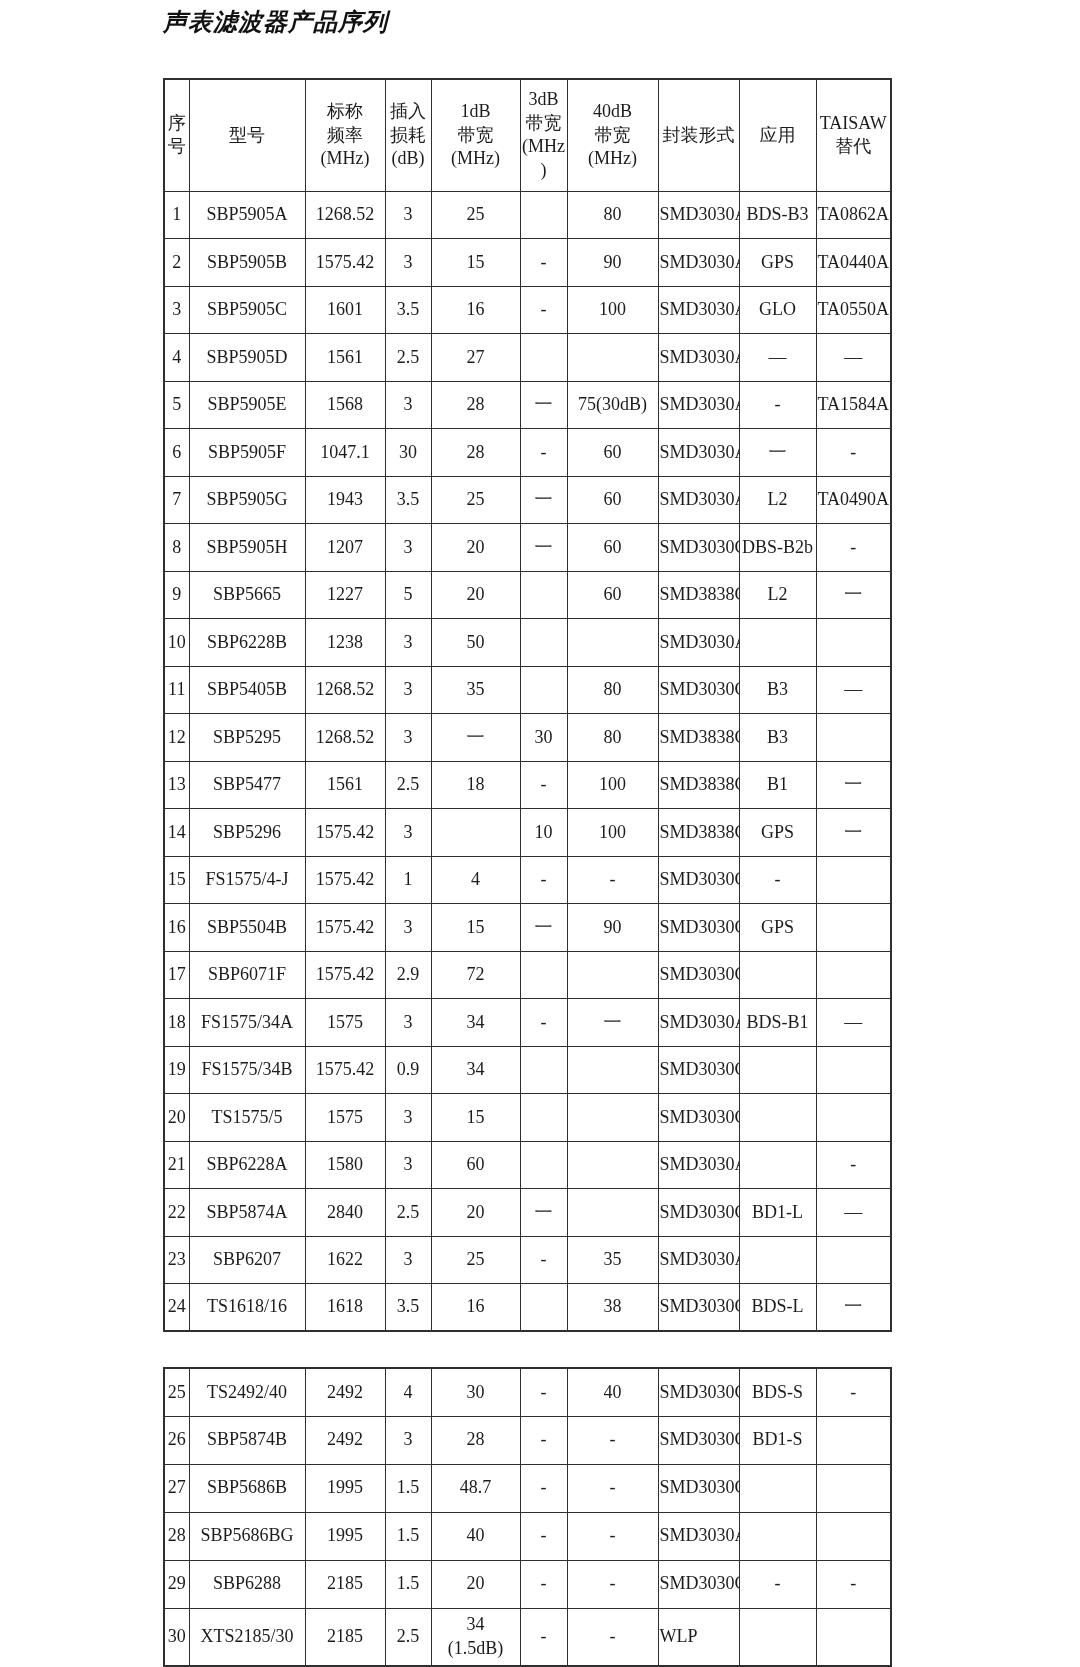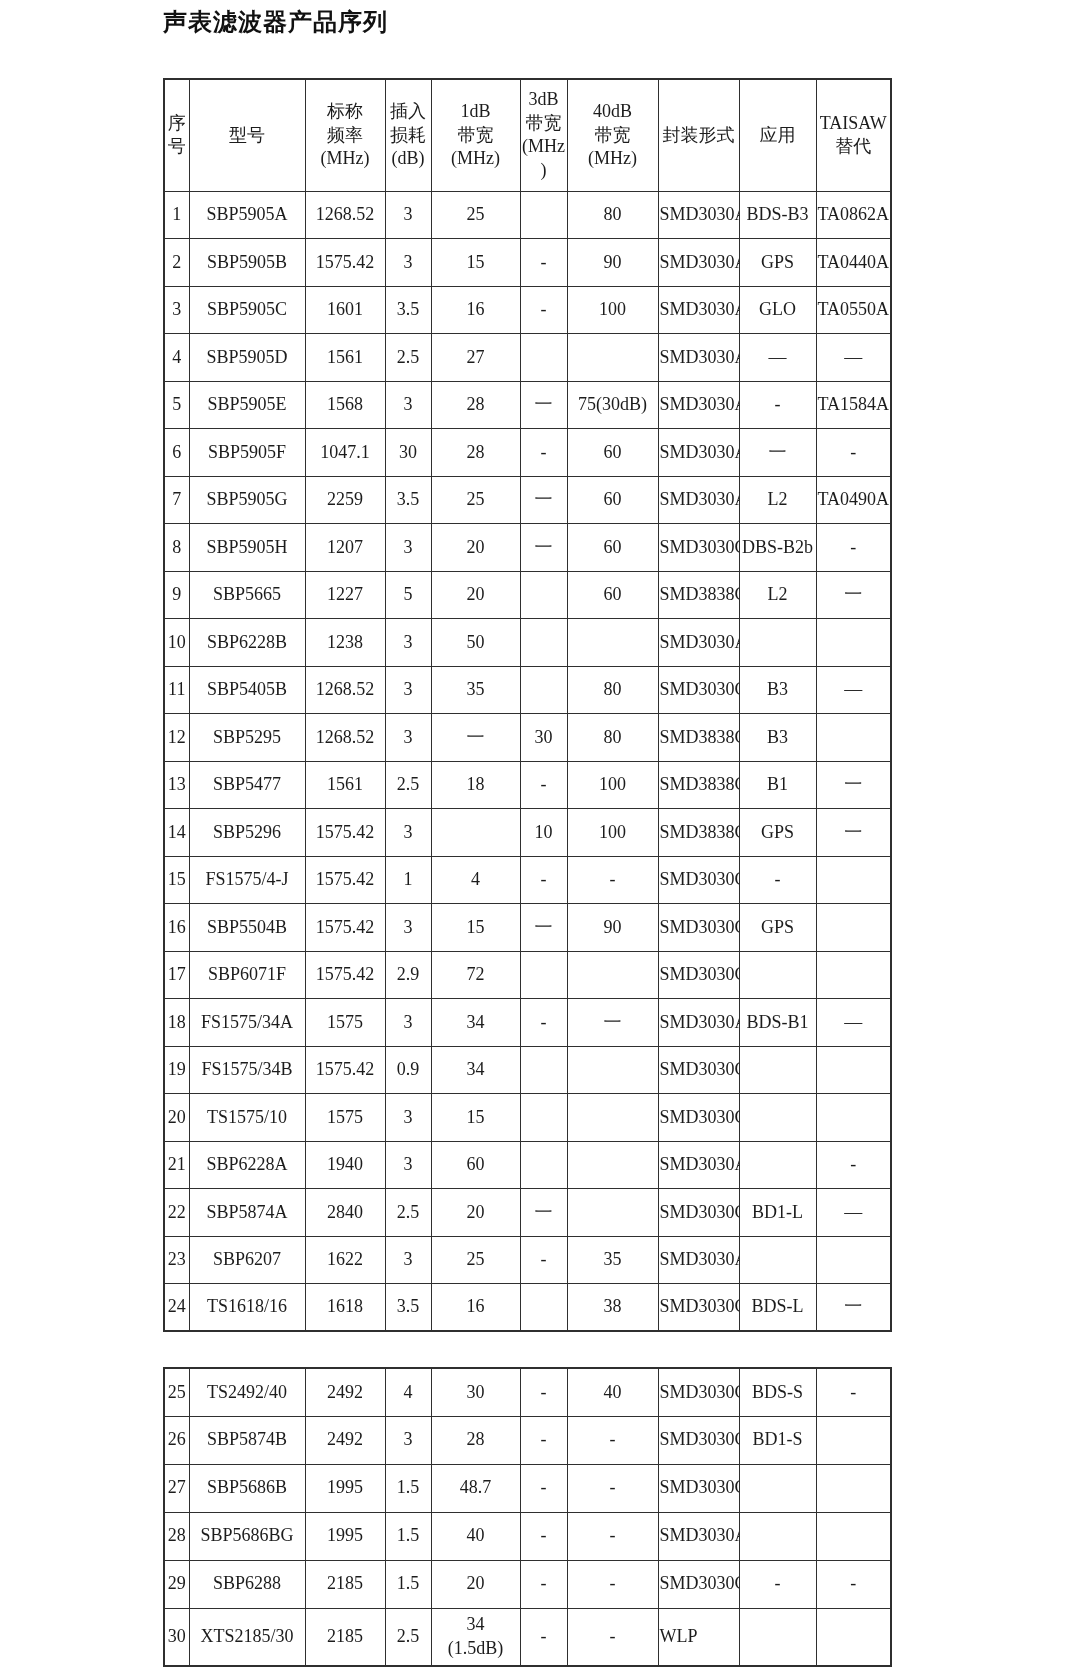--- a/index.html
+++ b/index.html
@@ -5,21 +5,21 @@
   html,body{margin:0;padding:0;}
   body{
     width:1080px;height:1667px;overflow:hidden;
     background:#ffffff;color:#1c1c1c;
     font-family:"Liberation Serif","DejaVu Serif",serif;
   }
   .page{position:relative;padding:6px 0 0 163px;width:900px;}
   .doc-title{
     font-family:"Liberation Sans","DejaVu Sans",sans-serif;
     font-size:24px;font-weight:700;color:#111;
-    margin:0 0 40px 0;line-height:32px;letter-spacing:1px;
+    margin:0 0 40px 0;line-height:32px;letter-spacing:1px;font-style:italic;
   }
   table.product-table{
     border-collapse:collapse;table-layout:fixed;
     width:727px;
     border:2px solid #2f2f2f;
   }
   table.product-table th,
   table.product-table td{
     border:1px solid #2f2f2f;
     padding:0 1px;
@@ -161,21 +161,21 @@
           <td class="c4">28</td>
           <td class="c5">-</td>
           <td class="c6">60</td>
           <td class="c7">SMD3030A</td>
           <td class="c8">一</td>
           <td class="c9">-</td>
         </tr>
         <tr>
           <td class="c0">7</td>
           <td class="c1">SBP5905G</td>
-          <td class="c2">2259</td>
+          <td class="c2">1943</td>
           <td class="c3">3.5</td>
           <td class="c4">25</td>
           <td class="c5">一</td>
           <td class="c6">60</td>
           <td class="c7">SMD3030A</td>
           <td class="c8">L2</td>
           <td class="c9">TA0490A</td>
         </tr>
         <tr>
           <td class="c0">8</td>
@@ -316,34 +316,34 @@
           <td class="c3">0.9</td>
           <td class="c4">34</td>
           <td class="c5"></td>
           <td class="c6"></td>
           <td class="c7">SMD3030C</td>
           <td class="c8"></td>
           <td class="c9"></td>
         </tr>
         <tr>
           <td class="c0">20</td>
-          <td class="c1">TS1575/10</td>
+          <td class="c1">TS1575/5</td>
           <td class="c2">1575</td>
           <td class="c3">3</td>
           <td class="c4">15</td>
           <td class="c5"></td>
           <td class="c6"></td>
           <td class="c7">SMD3030C</td>
           <td class="c8"></td>
           <td class="c9"></td>
         </tr>
         <tr>
           <td class="c0">21</td>
           <td class="c1">SBP6228A</td>
-          <td class="c2">1940</td>
+          <td class="c2">1580</td>
           <td class="c3">3</td>
           <td class="c4">60</td>
           <td class="c5"></td>
           <td class="c6"></td>
           <td class="c7">SMD3030A</td>
           <td class="c8"></td>
           <td class="c9">-</td>
         </tr>
         <tr>
           <td class="c0">22</td>

